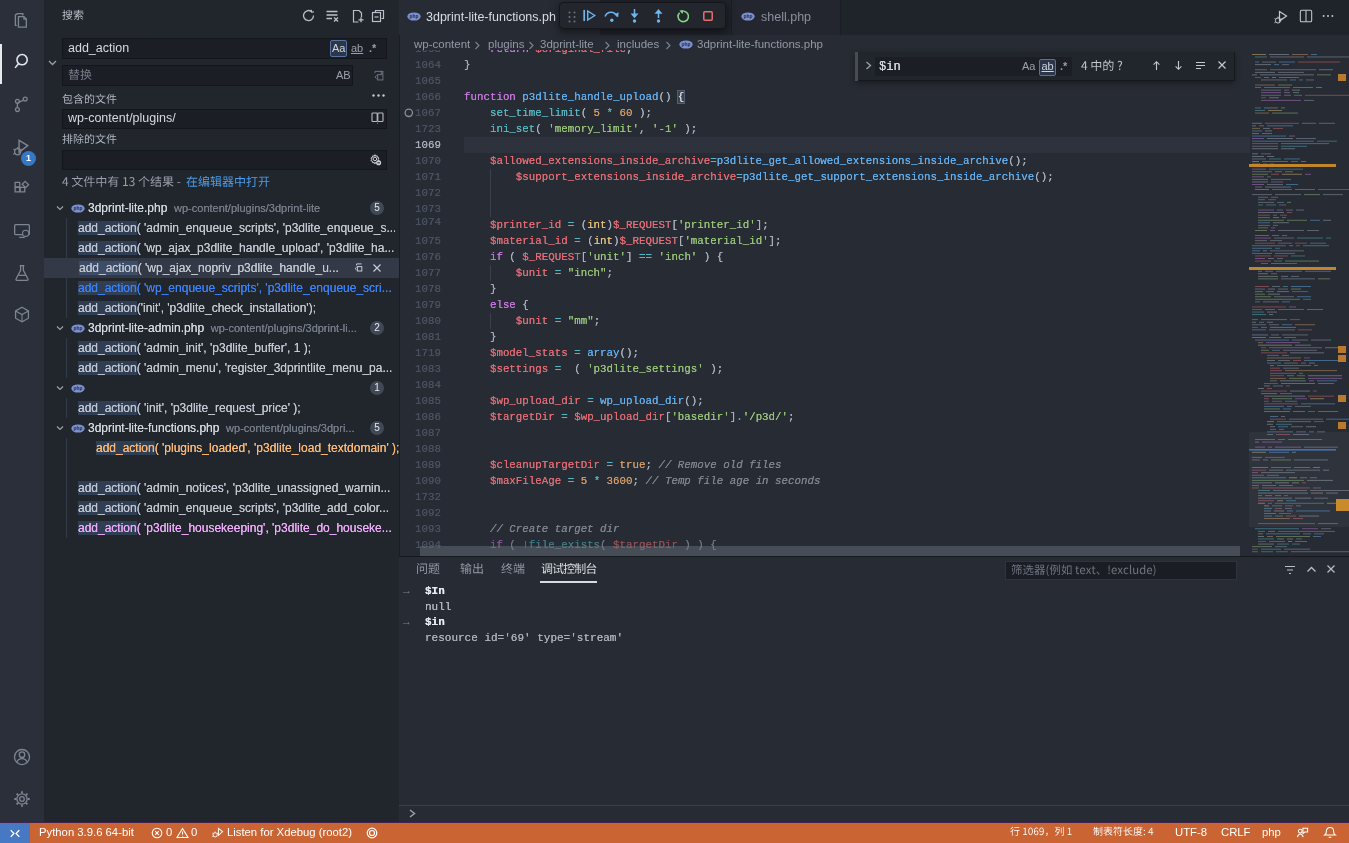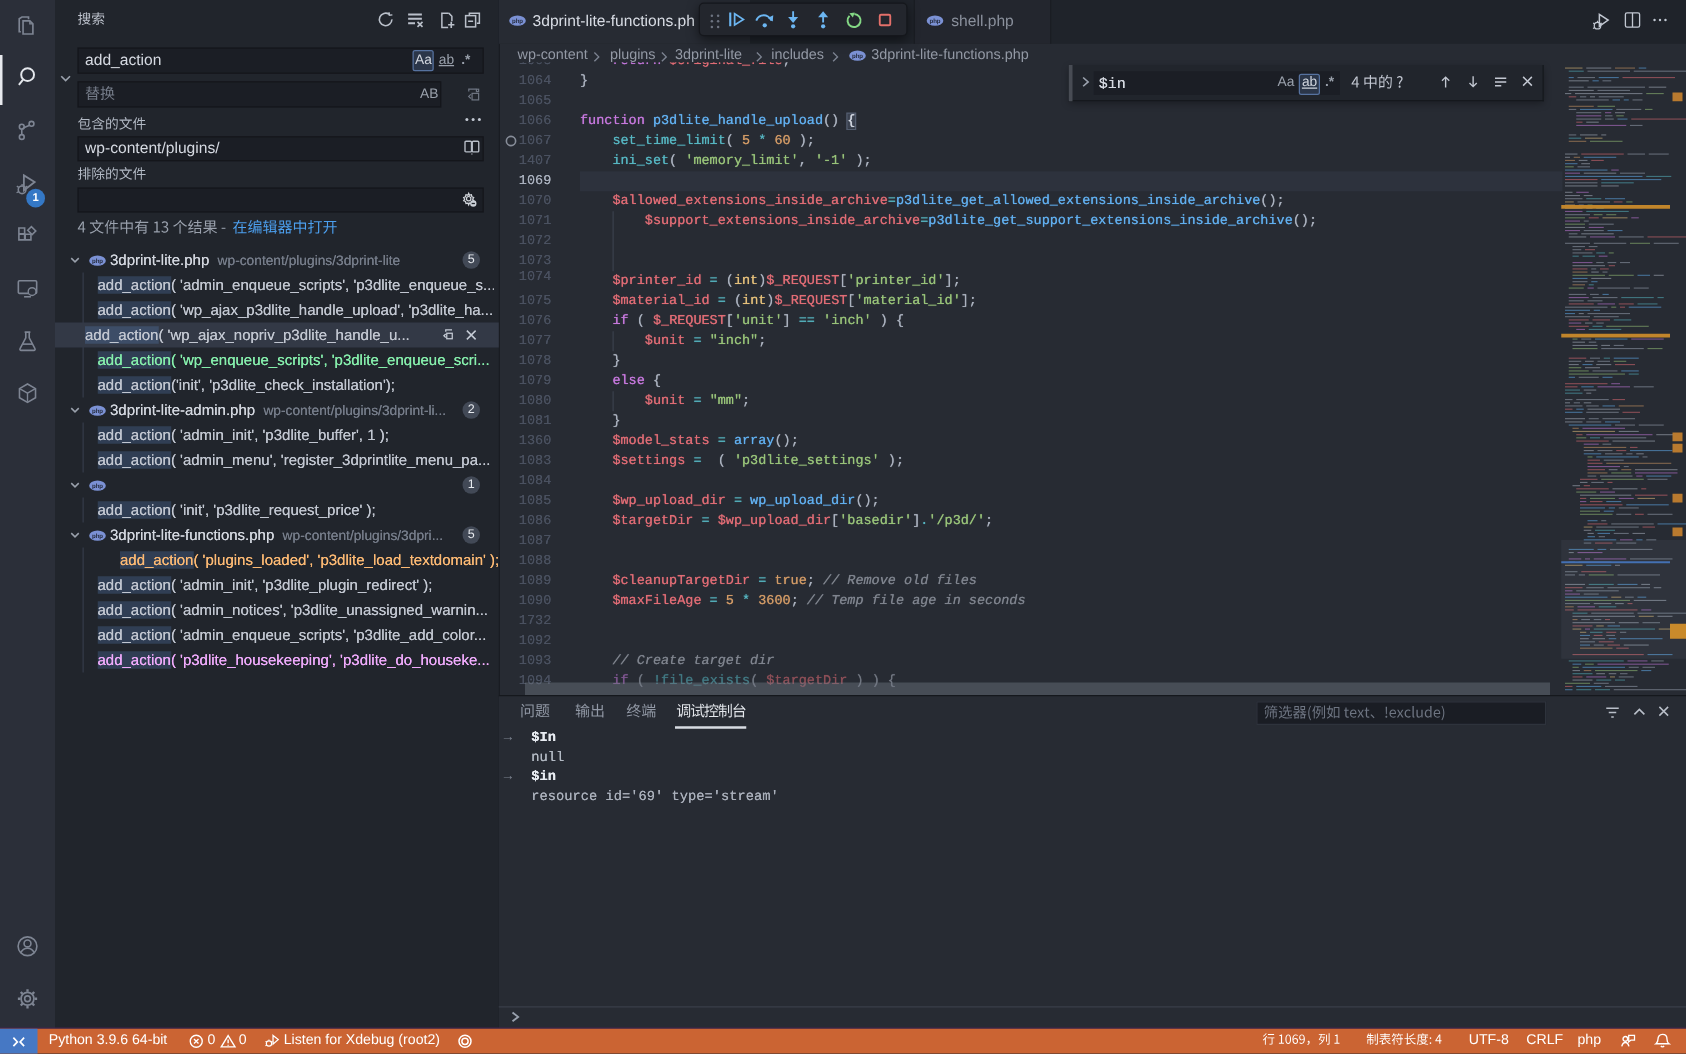--- a/index.html
+++ b/index.html
@@ -181,30 +181,30 @@
 <svg style="position:absolute;left:71.0px;top:203.7px" width="14" height="9" viewBox="0 0 16 10">
       <ellipse cx="8" cy="5" rx="7.6" ry="4.7" fill="#7b91d4"></ellipse>
       <text x="8" y="7" text-anchor="middle" font-family="Liberation Sans" font-weight="bold" font-size="5.6" fill="#242b3d">php</text>
     </svg>
 <div class="tr" style="top:198px"><span style="color:#d3d7df">3dprint-lite.php</span>&nbsp;&nbsp;<span style="color:#767d8a;font-size:11px">wp-content/plugins/3dprint-lite</span></div>
 <div style="position:absolute;left:370px;top:201px;width:14px;height:14px;border-radius:8px;background:#424956;color:#e6e9ee;font:10px/14px 'Liberation Sans',sans-serif;text-align:center">5</div>
 <div style="position:absolute;left:66px;top:218px;width:1px;height:100px;background:#343b48"></div>
 <div class="tr" style="left:78px;top:218px;color:#c2c7d1"><span style="background:rgba(90,130,190,.28)">add_action</span><span>(&nbsp;'admin_enqueue_scripts',&nbsp;'p3dlite_enqueue_s...</span></div>
 <div class="tr" style="left:78px;top:238px;color:#c2c7d1"><span style="background:rgba(90,130,190,.28)">add_action</span><span>(&nbsp;'wp_ajax_p3dlite_handle_upload',&nbsp;'p3dlite_ha...</span></div>
 <div style="position:absolute;left:44px;top:258px;width:355px;height:20px;background:#333946"></div>
-<div class="tr" style="left:68px;top:258px;color:#c2c7d1;max-width:265px"><span style="background:rgba(90,130,190,.28)">add_action</span><span>(&nbsp;'wp_ajax_nopriv_p3dlite_handle_u...</span></div>
+<div class="tr" style="left:79px;top:258px;color:#c2c7d1;max-width:265px"><span style="background:rgba(90,130,190,.28)">add_action</span><span>(&nbsp;'wp_ajax_nopriv_p3dlite_handle_u...</span></div>
 <svg style="position:absolute;left:352px;top:262px" width="12" height="12" viewBox="0 0 12 12" fill="none">
       <path d="M9.6 1.9h-5v1.5" stroke="#c6ccd6" stroke-width="1"></path>
       <path d="M4.6 8l-1.5-1.4 1.5-1.4" stroke="#c6ccd6" stroke-width="1"></path>
       <rect x="5.4" y="4.6" width="4.4" height="4.4" stroke="#c6ccd6" stroke-width="1"></rect>
     </svg>
 <svg style="position:absolute;left:371px;top:262px" width="12" height="12" viewBox="0 0 12 12" fill="none">
       <path d="M2.5 2.5l7 7M9.5 2.5l-7 7" stroke="#c6ccd6" stroke-width="1.2"></path>
     </svg>
-<div class="tr" style="left:78px;top:278px;color:#86efac"><span style="background:rgba(90,130,190,.28)">add_action</span><span>(&nbsp;'wp_enqueue_scripts',&nbsp;'p3dlite_enqueue_scri...</span></div>
+<div class="tr" style="left:78px;top:278px;color:#3b82f6"><span style="background:rgba(90,130,190,.28)">add_action</span><span>(&nbsp;'wp_enqueue_scripts',&nbsp;'p3dlite_enqueue_scri...</span></div>
 <div class="tr" style="left:78px;top:298px;color:#c2c7d1"><span style="background:rgba(90,130,190,.28)">add_action</span><span>('init',&nbsp;'p3dlite_check_installation');</span></div>
 <svg style="position:absolute;left:55px;top:323px" width="10" height="10" viewBox="0 0 10 10" fill="none">
       <path d="M2 3.5l3 3 3-3" stroke="#9aa1ac" stroke-width="1.2"></path>
     </svg>
 <svg style="position:absolute;left:71.0px;top:323.7px" width="14" height="9" viewBox="0 0 16 10">
       <ellipse cx="8" cy="5" rx="7.6" ry="4.7" fill="#7b91d4"></ellipse>
       <text x="8" y="7" text-anchor="middle" font-family="Liberation Sans" font-weight="bold" font-size="5.6" fill="#242b3d">php</text>
     </svg>
 <div class="tr" style="top:318px"><span style="color:#d3d7df">3dprint-lite-admin.php</span>&nbsp;&nbsp;<span style="color:#767d8a;font-size:11px">wp-content/plugins/3dprint-li...</span></div>
 <div style="position:absolute;left:370px;top:321px;width:14px;height:14px;border-radius:8px;background:#424956;color:#e6e9ee;font:10px/14px 'Liberation Sans',sans-serif;text-align:center">2</div>
@@ -225,21 +225,20 @@
       <path d="M2 3.5l3 3 3-3" stroke="#9aa1ac" stroke-width="1.2"></path>
     </svg>
 <svg style="position:absolute;left:71.0px;top:423.7px" width="14" height="9" viewBox="0 0 16 10">
       <ellipse cx="8" cy="5" rx="7.6" ry="4.7" fill="#7b91d4"></ellipse>
       <text x="8" y="7" text-anchor="middle" font-family="Liberation Sans" font-weight="bold" font-size="5.6" fill="#242b3d">php</text>
     </svg>
 <div class="tr" style="top:418px"><span style="color:#d3d7df">3dprint-lite-functions.php</span>&nbsp;&nbsp;<span style="color:#767d8a;font-size:11px">wp-content/plugins/3dpri...</span></div>
 <div style="position:absolute;left:370px;top:421px;width:14px;height:14px;border-radius:8px;background:#424956;color:#e6e9ee;font:10px/14px 'Liberation Sans',sans-serif;text-align:center">5</div>
 <div style="position:absolute;left:66px;top:438px;width:1px;height:100px;background:#343b48"></div>
 <div class="tr" style="left:96px;top:438px;color:#fdba74"><span style="background:rgba(90,130,190,.28)">add_action</span><span>(&nbsp;'plugins_loaded',&nbsp;'p3dlite_load_textdomain'&nbsp;);</span></div>
-<div class="tr" style="left:78px;top:458px;color:#c2c7d1"><span style="background:rgba(90,130,190,.28)">add_action</span><span>(&nbsp;'admin_init',&nbsp;'p3dlite_plugin_redirect'&nbsp;);</span></div>
 <div class="tr" style="left:78px;top:478px;color:#c2c7d1"><span style="background:rgba(90,130,190,.28)">add_action</span><span>(&nbsp;'admin_notices',&nbsp;'p3dlite_unassigned_warnin...</span></div>
 <div class="tr" style="left:78px;top:498px;color:#c2c7d1"><span style="background:rgba(90,130,190,.28)">add_action</span><span>(&nbsp;'admin_enqueue_scripts',&nbsp;'p3dlite_add_color...</span></div>
 <div class="tr" style="left:78px;top:518px;color:#f0abfc"><span style="background:rgba(90,130,190,.28)">add_action</span><span>(&nbsp;'p3dlite_housekeeping',&nbsp;'p3dlite_do_houseke...</span></div>
 <div style="position:absolute;left:399px;top:0;width:950px;height:35px;background:#1f232a"></div>
 <div style="position:absolute;left:399px;top:0;width:201px;height:35px;background:#272b33"></div>
 <svg style="position:absolute;left:407.0px;top:11.7px" width="14" height="9" viewBox="0 0 16 10">
       <ellipse cx="8" cy="5" rx="7.6" ry="4.7" fill="#7b91d4"></ellipse>
       <text x="8" y="7" text-anchor="middle" font-family="Liberation Sans" font-weight="bold" font-size="5.6" fill="#242b3d">php</text>
     </svg>
 <div style="position:absolute;left:426px;top:9.5px;font:12.5px 'Liberation Sans',sans-serif;color:#d8dce4;white-space:nowrap">3dprint-lite-functions.ph</div>
@@ -323,35 +322,35 @@
       <div style="position:absolute;left:-399px;top:-50px;width:1349px;height:843px">
 <div style="position:absolute;left:464px;top:137px;width:786px;height:16px;background:#2d323d"></div>
 <div style="position:absolute;left:489.5px;top:169px;width:1px;height:48px;background:#3a404c"></div>
 <div style="position:absolute;left:489.5px;top:265px;width:1px;height:16px;background:#3a404c"></div>
 <div style="position:absolute;left:489.5px;top:313px;width:1px;height:16px;background:#3a404c"></div>
 <div class="ln" style="top:41px;color:#4a5160">1063</div>
 <div class="ln" style="top:57px;color:#4a5160">1064</div>
 <div class="ln" style="top:73px;color:#4a5160">1065</div>
 <div class="ln" style="top:89px;color:#4a5160">1066</div>
 <div class="ln" style="top:105px;color:#4a5160">1067</div>
-<div class="ln" style="top:121px;color:#4a5160">1407</div>
+<div class="ln" style="top:121px;color:#4a5160">1723</div>
 <div class="ln" style="top:137px;color:#a9b0bd">1069</div>
 <div class="ln" style="top:153px;color:#4a5160">1070</div>
 <div class="ln" style="top:169px;color:#4a5160">1071</div>
 <div class="ln" style="top:185px;color:#4a5160">1072</div>
 <div class="ln" style="top:201px;color:#4a5160">1073</div>
 <div class="ln" style="top:214px;color:#4a5160">1074</div>
 <div class="ln" style="top:233px;color:#4a5160">1075</div>
 <div class="ln" style="top:249px;color:#4a5160">1076</div>
 <div class="ln" style="top:265px;color:#4a5160">1077</div>
 <div class="ln" style="top:281px;color:#4a5160">1078</div>
 <div class="ln" style="top:297px;color:#4a5160">1079</div>
 <div class="ln" style="top:313px;color:#4a5160">1080</div>
 <div class="ln" style="top:329px;color:#4a5160">1081</div>
-<div class="ln" style="top:345px;color:#4a5160">1360</div>
+<div class="ln" style="top:345px;color:#4a5160">1719</div>
 <div class="ln" style="top:361px;color:#4a5160">1083</div>
 <div class="ln" style="top:377px;color:#4a5160">1084</div>
 <div class="ln" style="top:393px;color:#4a5160">1085</div>
 <div class="ln" style="top:409px;color:#4a5160">1086</div>
 <div class="ln" style="top:425px;color:#4a5160">1087</div>
 <div class="ln" style="top:441px;color:#4a5160">1088</div>
 <div class="ln" style="top:457px;color:#4a5160">1089</div>
 <div class="ln" style="top:473px;color:#4a5160">1090</div>
 <div class="ln" style="top:489px;color:#4a5160">1732</div>
 <div class="ln" style="top:505px;color:#4a5160">1092</div>

